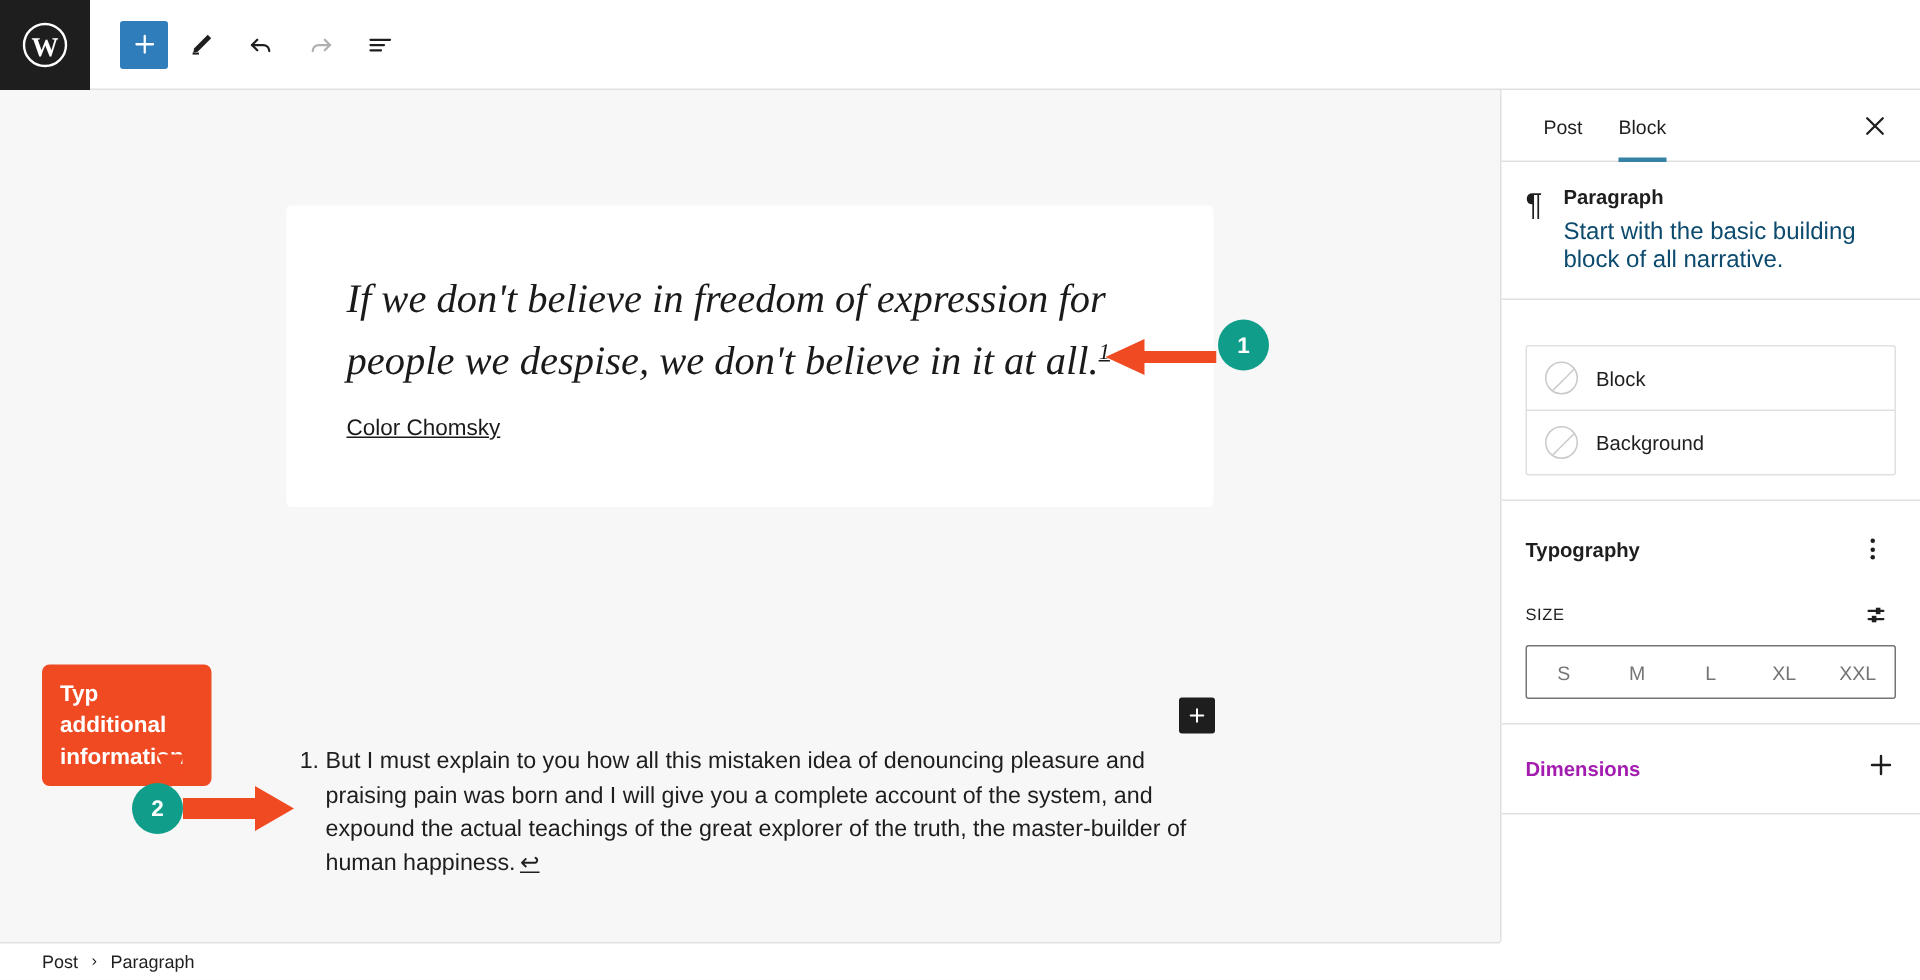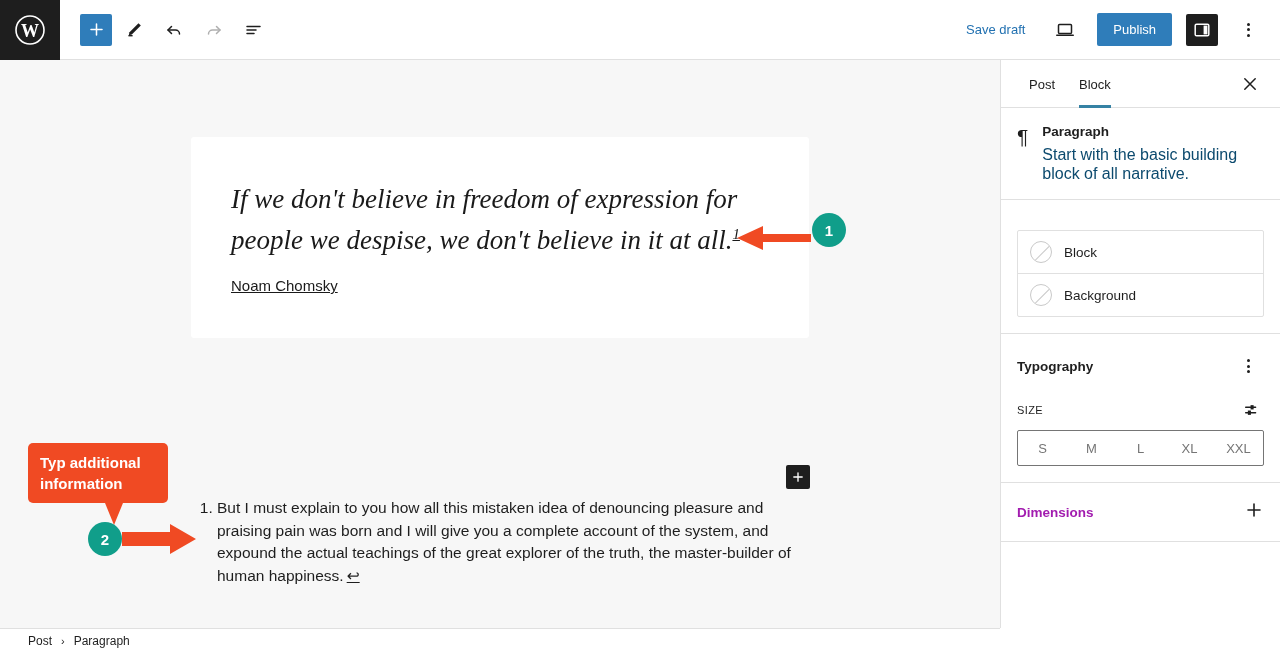--- a/index.html
+++ b/index.html
@@ -103,21 +103,21 @@
     width: 34px; height: 34px; border-radius: 50%;
     background: #109e8a; color: #fff;
     display: flex; align-items: center; justify-content: center;
     font-size: 15px; font-weight: 700;
   }
   .tooltip {
     position: absolute;
     background: #f04a23; color: #ffffff;
     font-size: 15px; font-weight: 700; line-height: 21px;
     padding: 9px 12px; border-radius: 5px;
-    width: 140px;
+    width: 113px;
   }
   .tooltip-tail {
     position: absolute; width: 0; height: 0;
     border-left: 9px solid transparent; border-right: 9px solid transparent;
     border-top: 22px solid #f04a23;
   }
 
   
   .sidebar {
     position: absolute; top: 60px; right: 0; width: 280px; height: 568px;
@@ -236,56 +236,29 @@
         </svg>
       </button>
 
       <button class="tb-btn">
         <svg width="20" height="20" viewBox="0 0 20 20" aria-hidden="true">
           <path d="M3 6.5h13M3 10h9M3 13.5h7" stroke="#1e1e1e" stroke-width="1.5" stroke-linecap="round"></path>
         </svg>
       </button>
     </div>
 
-    <div class="tb-right">
-      <button class="save-draft">Save draft</button>
-
-      <button class="tb-btn">
-        <svg width="22" height="22" viewBox="0 0 22 22" aria-hidden="true">
-          <rect x="4.5" y="5.5" width="13" height="9" rx="1" fill="none" stroke="#1e1e1e" stroke-width="1.5"></rect>
-          <path d="M2.8 16.3h16.4" stroke="#1e1e1e" stroke-width="1.6" stroke-linecap="round"></path>
-        </svg>
-      </button>
-
-      <button class="publish-btn">Publish</button>
-
-      <button class="sidebar-toggle">
-        <svg width="20" height="20" viewBox="0 0 20 20" aria-hidden="true">
-          <rect x="3.2" y="4.2" width="13.6" height="11.6" rx="1.4" fill="none" stroke="#ffffff" stroke-width="1.5"></rect>
-          <rect x="11.6" y="5.6" width="3.8" height="8.8" fill="#ffffff"></rect>
-        </svg>
-      </button>
-
-      <button class="kebab">
-        <span class="kebab-dots">
-          <i></i>
-            <i></i>
-            <i></i>
-        </span>
-      </button>
-    </div>
   </div>
 
   <div class="canvas">
 
     <div class="quote-card">
       <div class="quote-text">
         <span>If we don't believe in freedom of expression for people we despise, we don't believe in it at all.</span><span class="fn-ref">1</span>
       </div>
-      <div class="quote-cite">Noam Chomsky</div>
+      <div class="quote-cite">Color Chomsky</div>
     </div>
 
 
     <button class="inserter-btn">
       <svg width="14" height="14" viewBox="0 0 20 20" aria-hidden="true">
         <path d="M10 4v12M4 10h12" stroke="#ffffff" stroke-width="1.9" stroke-linecap="round"></path>
       </svg>
     </button>
 
     <div class="footnotes">

